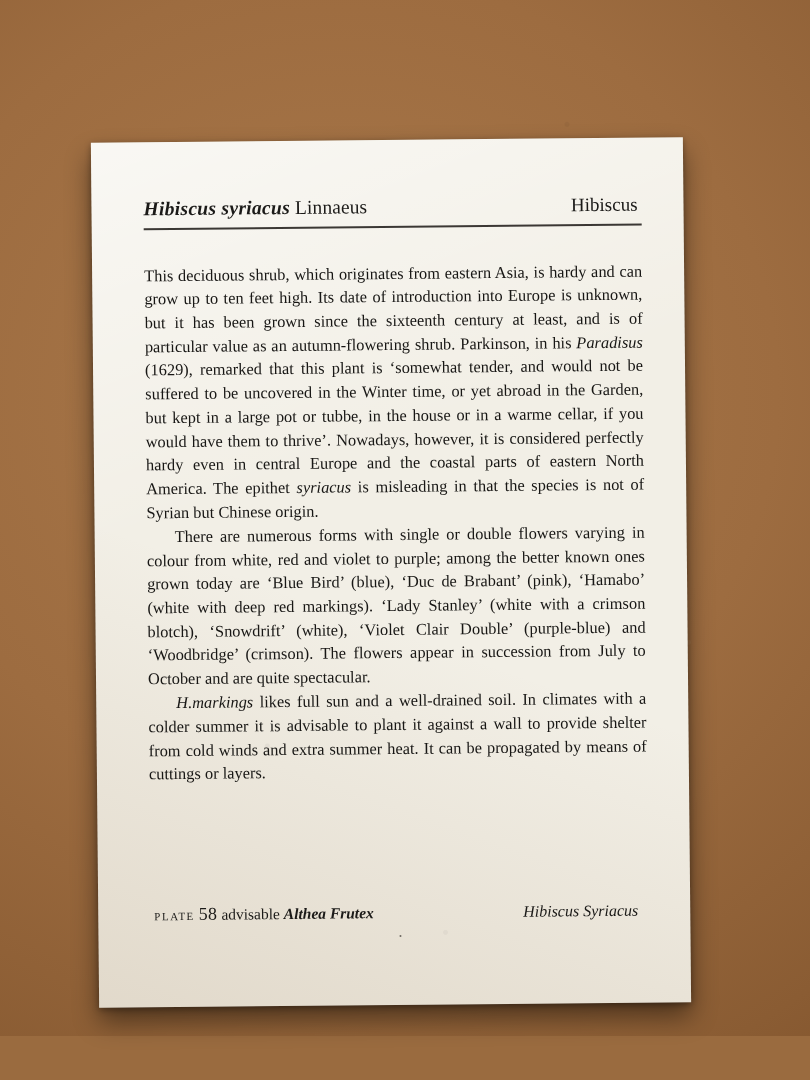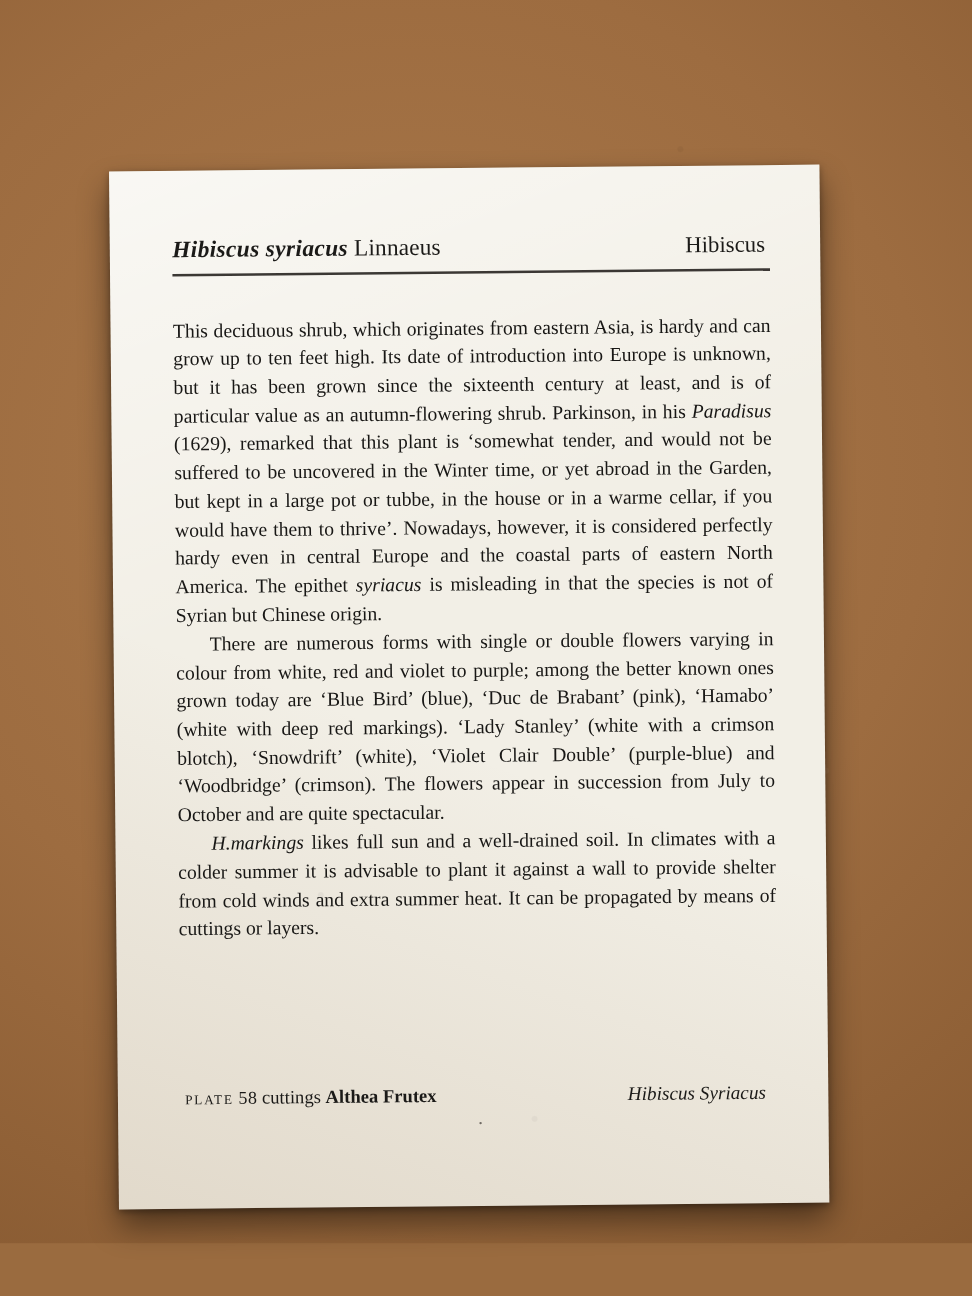--- a/index.html
+++ b/index.html
@@ -131,24 +131,25 @@
     align-items: baseline;
     justify-content: space-between;
     font-size: 15.5px;
     color: #1b1a18;
   }
   .plate-caption .plate-label {
     font-size: 11px;
     letter-spacing: 1.5px;
   }
   .plate-caption .plate-num {
-    font-size: 15px;
+    font-size: 18px;
     letter-spacing: 0.4px;
   }
   .plate-caption .plate-title {
+    font-style: italic;
     font-weight: 700;
   }
   .footer-right {
     font-style: italic;
     font-size: 16px;
     padding-right: 6px;
   }
   .footer-dot {
     position: absolute;
     bottom: 28px;
@@ -174,21 +175,21 @@
       </div>
       <div class="rule"></div>
 
       <div class="body-text">
         <p>This deciduous shrub, which originates from eastern Asia, is hardy and can grow up to ten feet high. Its date of introduction into Europe is unknown, but it has been grown since the sixteenth century at least, and is of particular value as an autumn-flowering shrub. Parkinson, in his <i>Paradisus</i> (1629), remarked that this plant is ‘somewhat tender, and would not be suffered to be uncovered in the Winter time, or yet abroad in the Garden, but kept in a large pot or tubbe, in the house or in a warme cellar, if you would have them to thrive’. Nowadays, however, it is considered perfectly hardy even in central Europe and the coastal parts of eastern North America. The epithet <i>syriacus</i> is misleading in that the species is not of Syrian but Chinese origin.</p>
         <p>There are numerous forms with single or double flowers varying in colour from white, red and violet to purple; among the better known ones grown today are ‘Blue Bird’ (blue), ‘Duc de Brabant’ (pink), ‘Hamabo’ (white with deep red markings). ‘Lady Stanley’ (white with a crimson blotch), ‘Snowdrift’ (white), ‘Violet Clair Double’ (purple-blue) and ‘Woodbridge’ (crimson). The flowers appear in succession from July to October and are quite spectacular.</p>
         <p><i>H.markings</i> likes full sun and a well-drained soil. In climates with a colder summer it is advisable to plant it against a wall to provide shelter from cold winds and extra summer heat. It can be propagated by means of cuttings or layers.</p>
       </div>
 
       <div class="footer-row">
-        <div class="plate-caption"><span class="plate-label">PLATE</span> <span class="plate-num">58</span> <span>cuttings</span> <span class="plate-title">Althea Frutex</span></div>
+        <div class="plate-caption"><span class="plate-label">PLATE</span> <span class="plate-num">58</span> <span>advisable</span> <span class="plate-title">Althea Frutex</span></div>
         <div class="footer-right">Hibiscus Syriacus</div>
       </div>
       <div class="footer-dot"></div>
 
     </div>
   </div>
 
 </div>
 
 </body></html>

